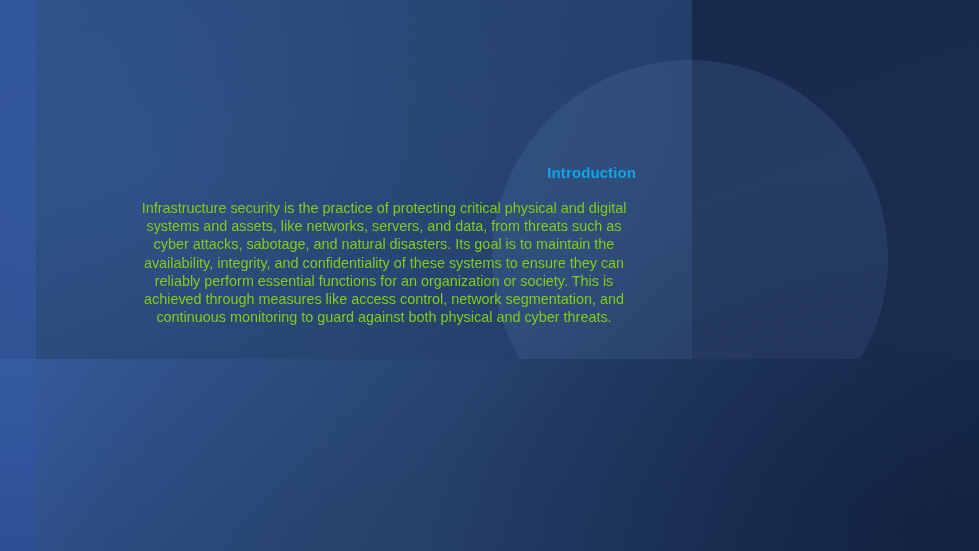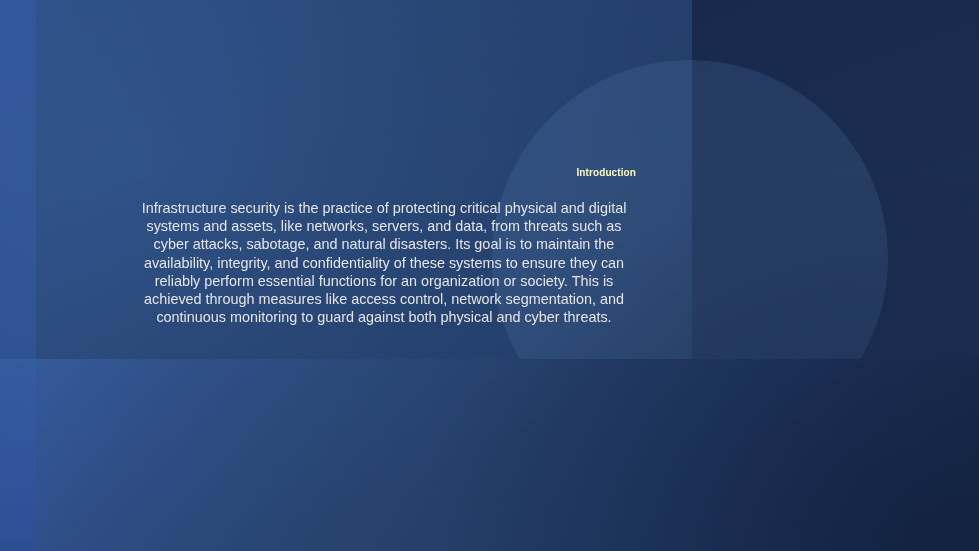--- a/index.html
+++ b/index.html
@@ -110,34 +110,34 @@
     width: 979px;
     height: 551px;
   }
 
   .heading {
     position: absolute;
     left: 132px;
     top: 164px;
     width: 504px;
     text-align: right;
-    color: #fef9c3;
-    font-size: 10px;
+    color: #0ea5e9;
+    font-size: 15px;
     font-weight: bold;
     letter-spacing: 0.1px;
     line-height: 18px;
   }
 
   .body-text {
     position: absolute;
     left: 130px;
     top: 199px;
     width: 508px;
     text-align: center;
-    color: #e5e5e5;
+    color: #84cc16;
     font-size: 14.4px;
     line-height: 18.2px;
     font-weight: 400;
   }
 </style>
 </head>
 <body>
 
 <div class="slide">
 

